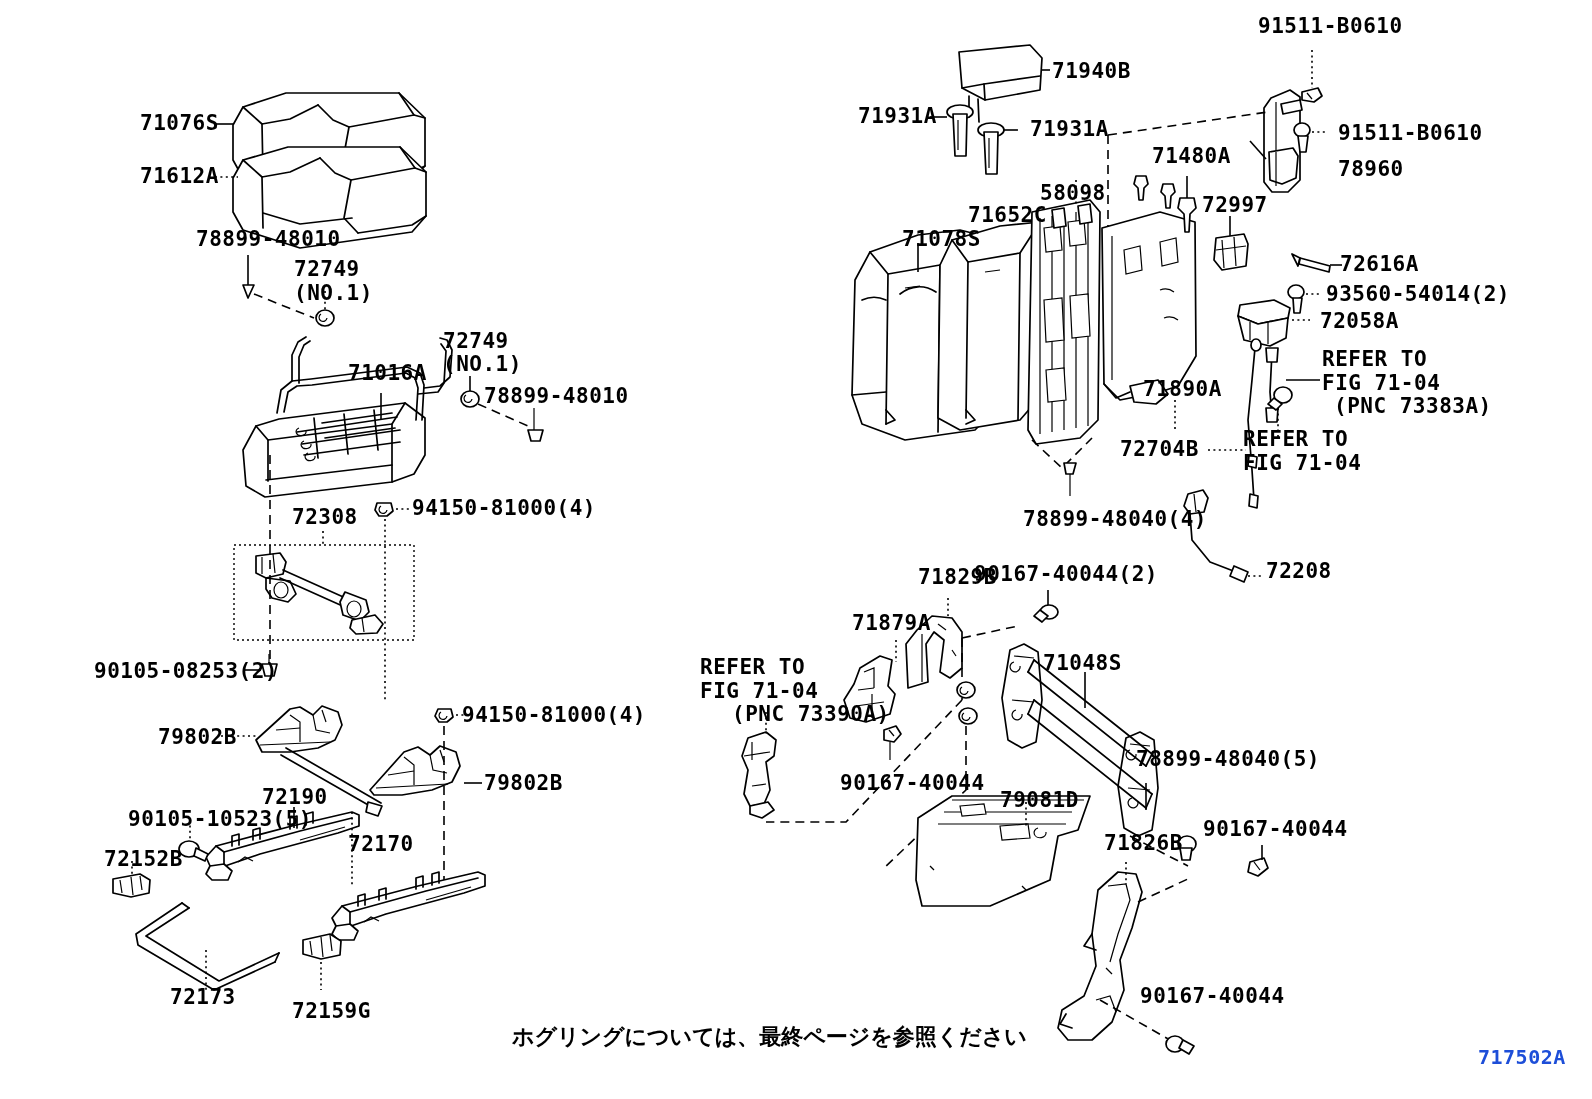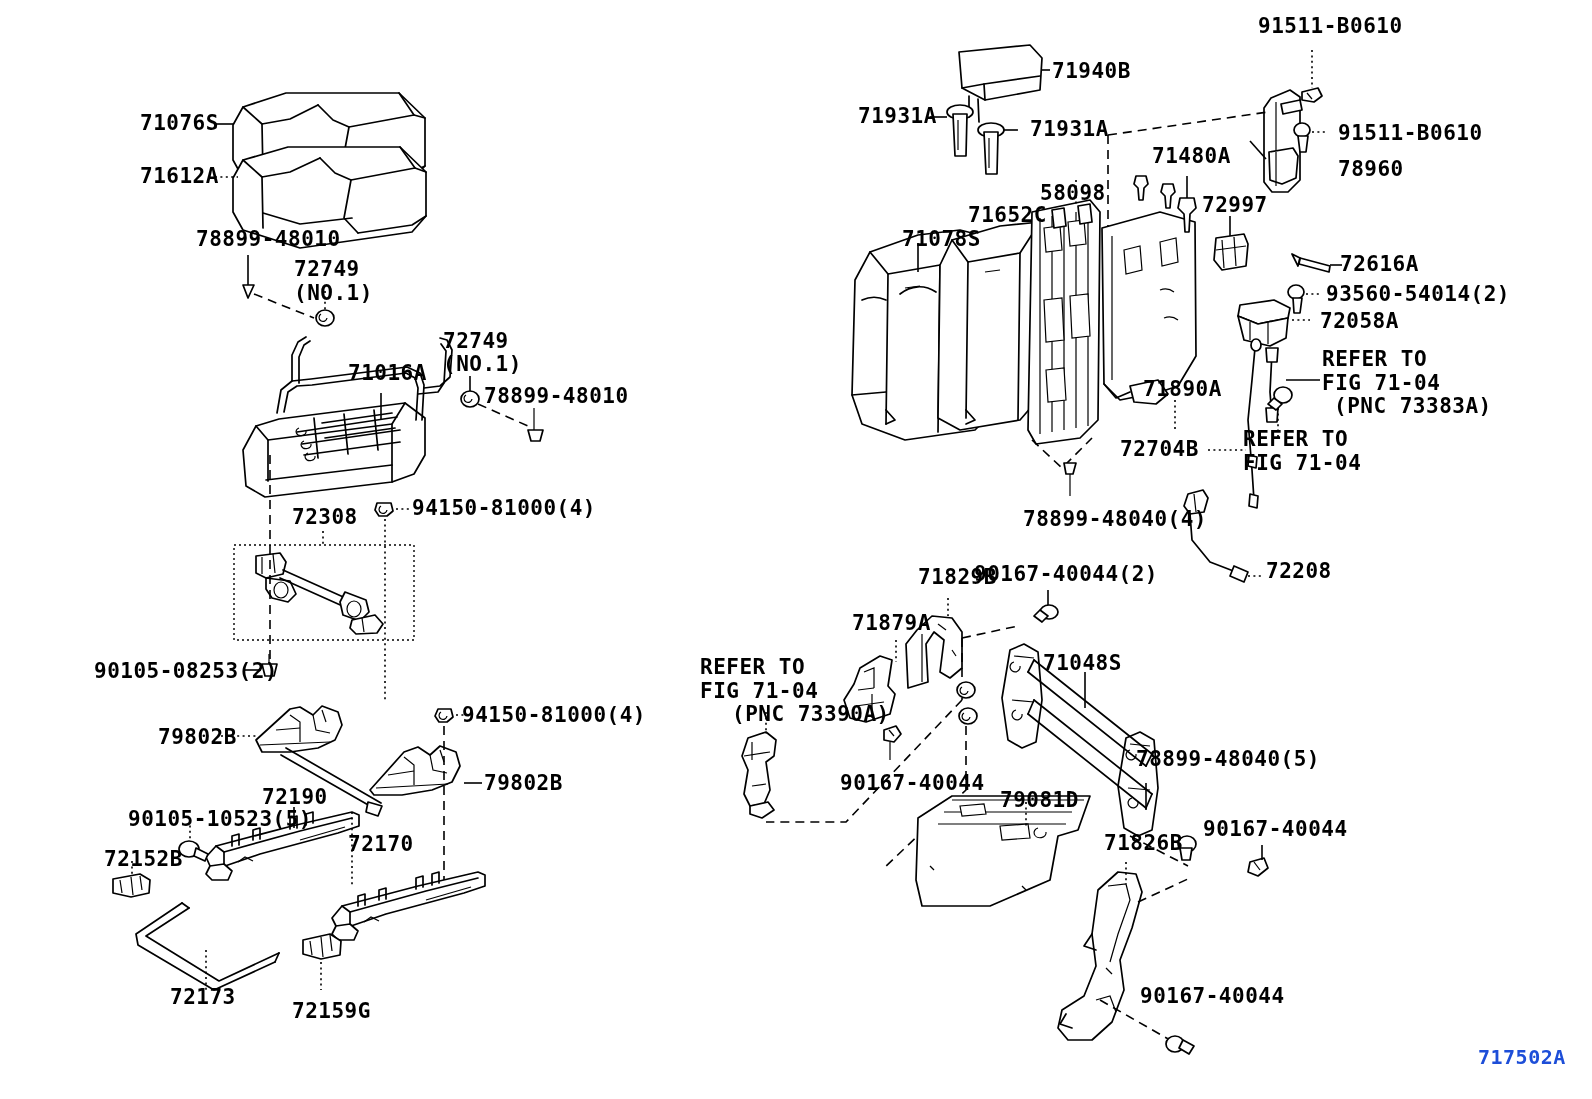--- a/index.html
+++ b/index.html
@@ -569,15 +569,16 @@
 <div class="lbl" style="left:700px;  top:656px;">REFER TO</div>
 <div class="lbl" style="left:700px;  top:680px;">FIG 71-04</div>
 <div class="lbl" style="left:708px;  top:703px;margin-left:24px;">(PNC 73390A)</div>
 <div class="lbl" style="left:1043px; top:652px;">71048S</div>
 <div class="lbl" style="left:1000px; top:780px;margin-top:9px;">79081D</div>
 <div class="lbl" style="left:1136px; top:748px;">78899-48040(5)</div>
 <div class="lbl" style="left:1203px; top:818px;">90167-40044</div>
 <div class="lbl" style="left:1104px; top:832px;">71826B</div>
 <div class="lbl" style="left:1140px; top:985px;">90167-40044</div>
 
+<div class="jp" style="left:512px;  top:1022px;">ホグリングについては、最終ページを参照ください</div>
 <div class="code" style="left:1478px; top:1045px;">717502A</div>
 
 </div>
 
 </body></html>

